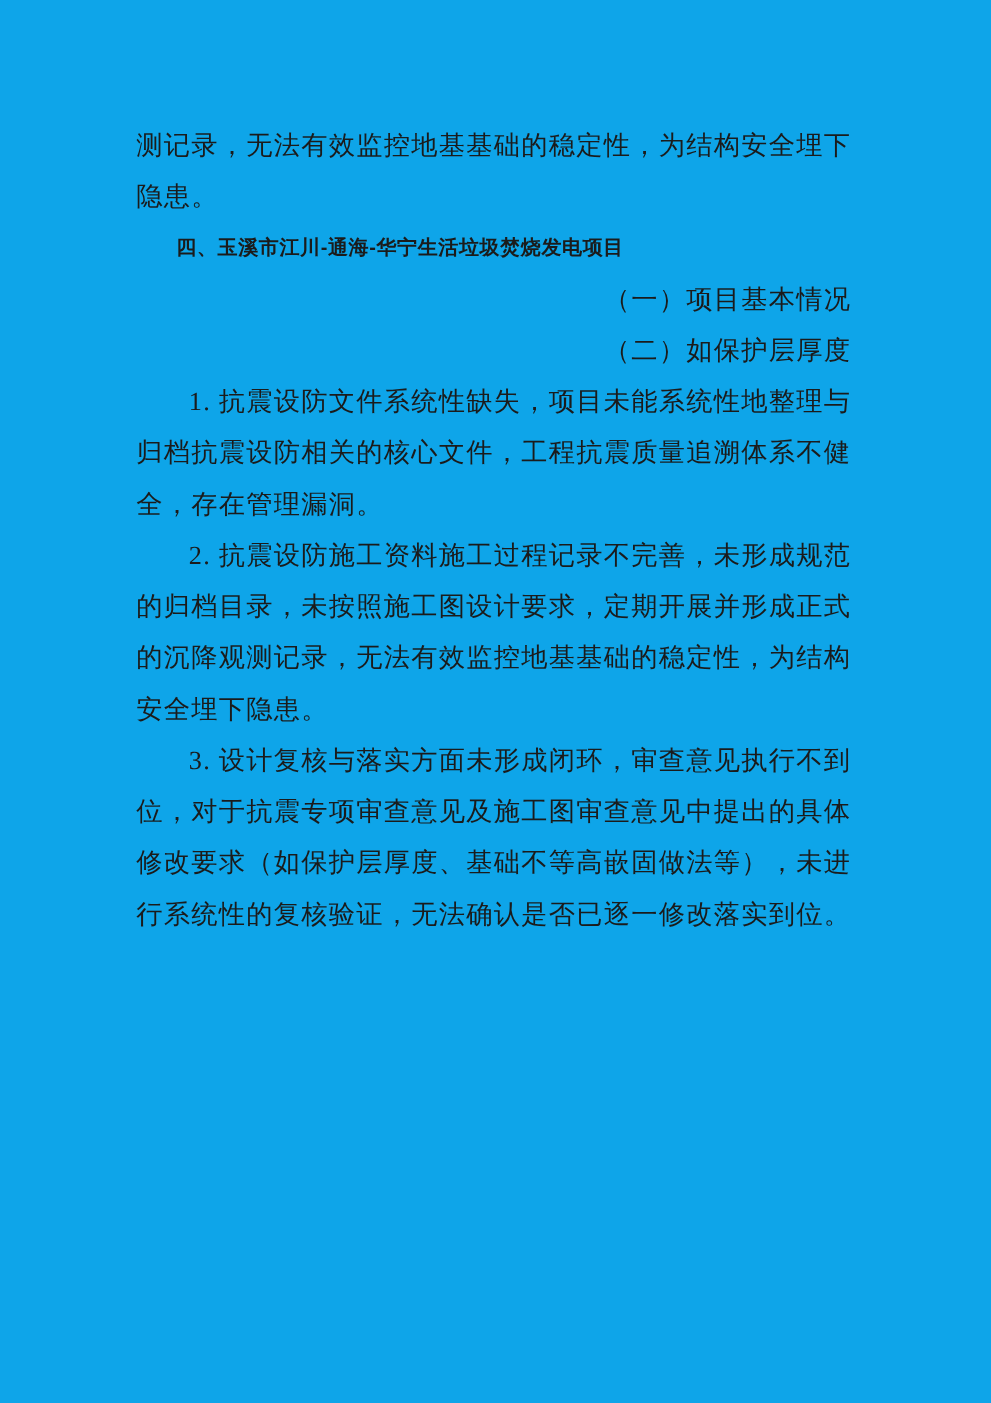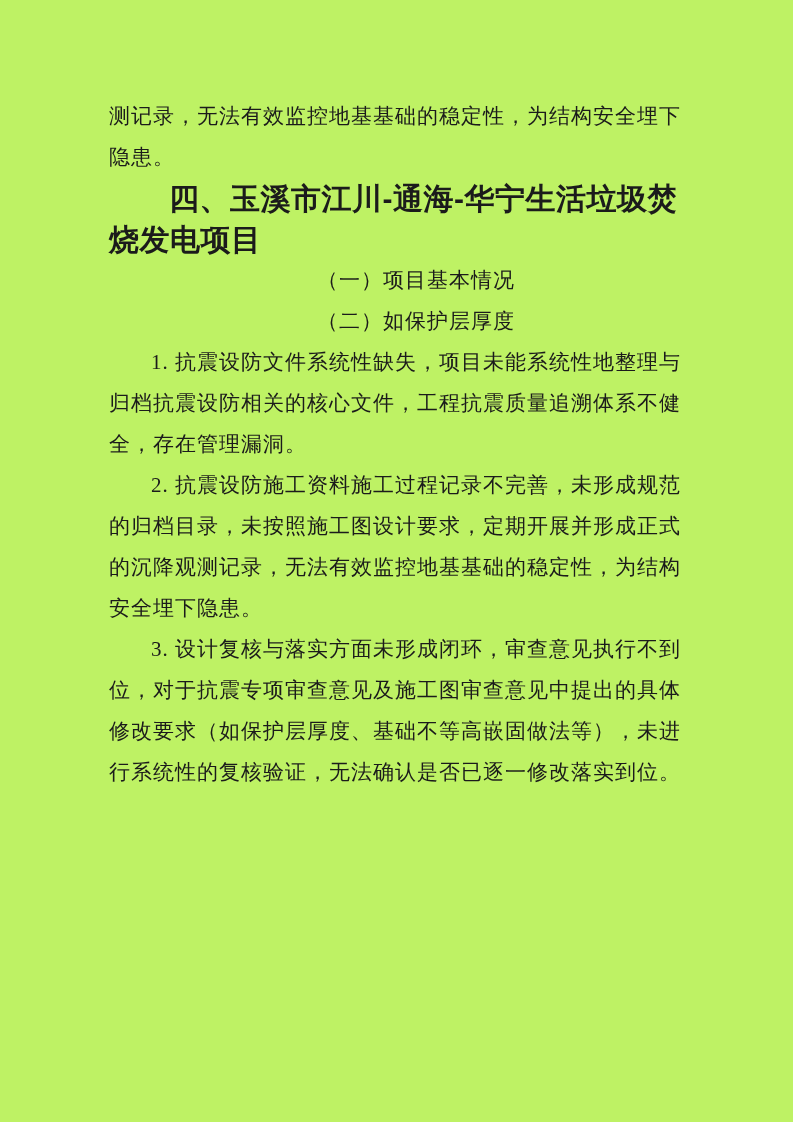--- a/index.html
+++ b/index.html
@@ -5,21 +5,21 @@
   html, body {
     margin: 0;
     padding: 0;
     background: #ffffff;
   }
   .page {
     position: relative;
     width: 793px;
     height: 1122px;
     box-sizing: border-box;
-    background: #bef264;
+    background: #0ea5e9;
     padding: 96px 112px 0 109px;
     color: #1b1b1b;
     font-family: "Liberation Serif", "DejaVu Serif", serif;
     font-size: 21px;
     line-height: 41px;
     letter-spacing: 1px;
     overflow: hidden;
   }
   .para {
     margin: 0;
@@ -27,29 +27,29 @@
     text-justify: inter-ideograph;
   }
   .indent {
     text-indent: 2em;
   }
   .heading1 {
     margin: 0;
     text-indent: 2em;
     font-weight: 700;
     font-family: "Liberation Sans", "DejaVu Sans", sans-serif;
-    font-size: 30px;
+    font-size: 16px;
     letter-spacing: 0.5px;
     text-align: left;
   }
   .heading2 {
     margin: 0;
     text-indent: 2em;
     font-weight: 400;
-    text-align: center;
+    text-align: right;
   }
 </style>
 </head>
 <body>
 
 <div class="page">
   <p class="para">测记录，无法有效监控地基基础的稳定性，为结构安全埋下隐患。</p>
 
   <h2 class="heading1">四、玉溪市江川-通海-华宁生活垃圾焚烧发电项目</h2>
 

